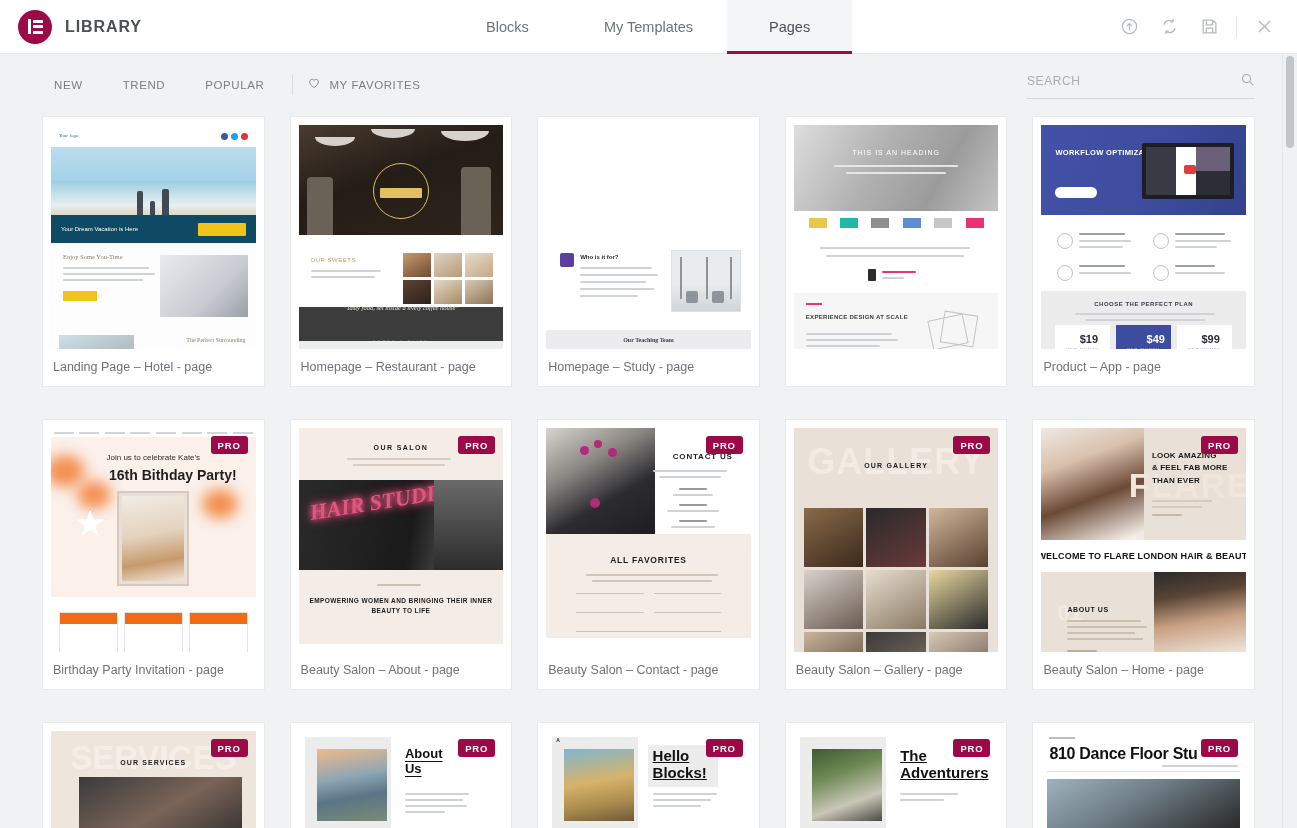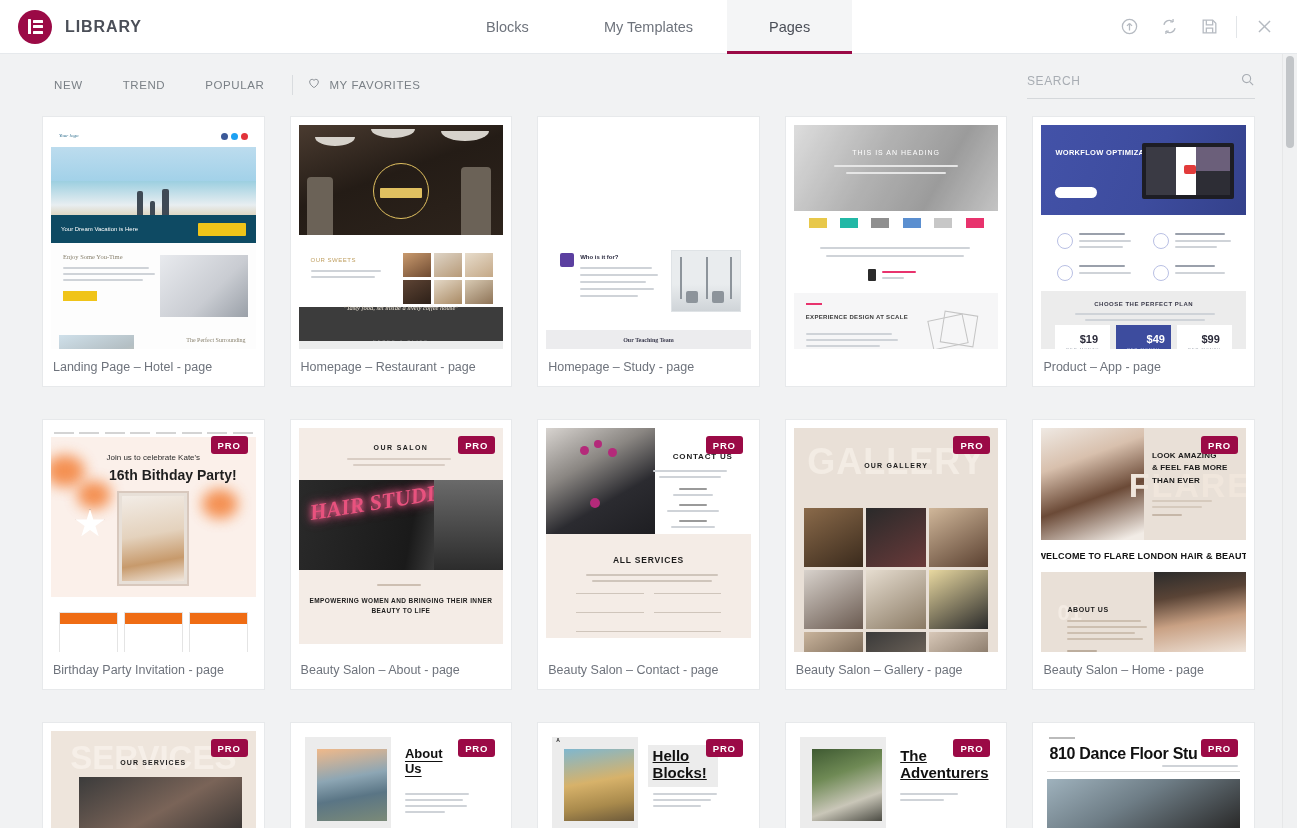--- a/index.html
+++ b/index.html
@@ -724,21 +724,21 @@
           <div class="c8-h">CONTACT US</div>
           <div class="txt-line" style="right:24px;top:42px;width:74px"></div>
           <div class="txt-line" style="right:30px;top:48px;width:62px"></div>
           <div class="txt-line" style="right:44px;top:60px;width:28px;background:#9a9a9a"></div>
           <div class="txt-line" style="right:38px;top:66px;width:40px"></div>
           <div class="txt-line" style="right:44px;top:76px;width:28px;background:#9a9a9a"></div>
           <div class="txt-line" style="right:32px;top:82px;width:52px"></div>
           <div class="txt-line" style="right:44px;top:92px;width:28px;background:#9a9a9a"></div>
           <div class="txt-line" style="right:36px;top:98px;width:44px"></div>
           <div class="c8-body"></div>
-          <div class="c8-hh">ALL SERVICES</div>
+          <div class="c8-hh">ALL FAVORITES</div>
           <div class="txt-line" style="left:40px;top:146px;width:132px;background:#cfc5bb"></div>
           <div class="txt-line" style="left:46px;top:152px;width:120px;background:#cfc5bb"></div>
           <div class="c8-form">
             <div class="c8-row">
                 <div class="c8-fi"></div>
                 <div class="c8-fi"></div>
               </div>
             <div class="c8-row">
                 <div class="c8-fi"></div>
                 <div class="c8-fi"></div>

